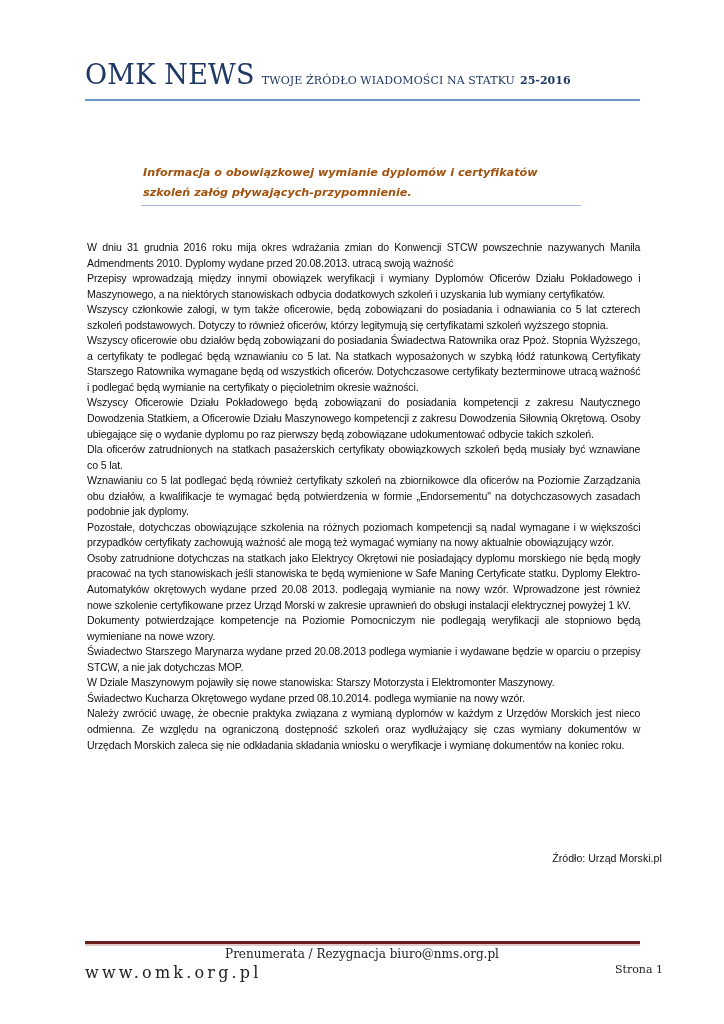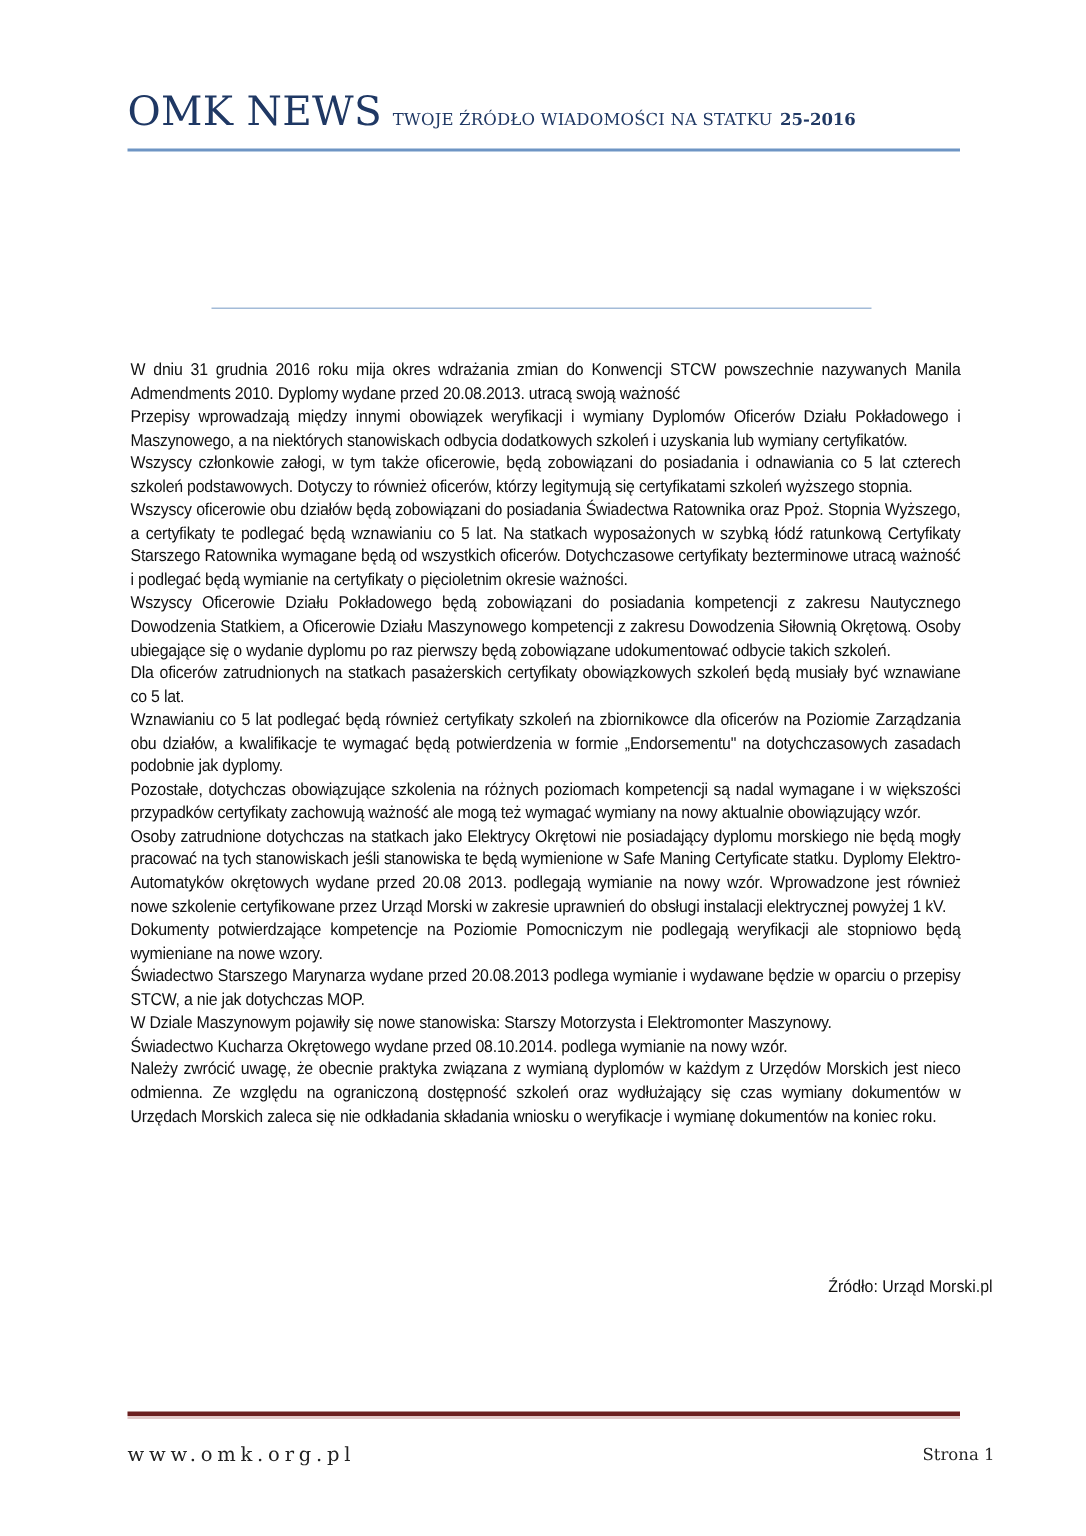--- a/index.html
+++ b/index.html
@@ -23,38 +23,39 @@
     color: #111; text-align: justify; letter-spacing: -0.15px; transform: scaleX(0.93); transform-origin: left top; width: 595px; }
   .body p { margin: 0; }
 
   .source { position: absolute; right: 86px; top: 838px;
     font-family: "Liberation Sans", sans-serif; font-size: 11.4px; color: #111; transform: scaleX(0.93); transform-origin: right top; }
 
   .footer-rule { position: absolute; left: 85px; top: 927px; width: 555px; height: 3px; background: #6b1f1f; }
   .footer-rule2 { position: absolute; left: 85px; top: 930px; width: 555px; height: 2px; background: #e2c9c9; }
   .footer-center { position: absolute; left: 0; width: 724px; top: 933px; text-align: center;
     font-family: "DejaVu Serif", serif; font-size: 12px; color: #222; }
-  .footer-left { position: absolute; left: 85px; top: 949px; font-family: "DejaVu Serif", serif; font-size: 13px;
+  .footer-left { position: absolute; left: 85px; top: 949px; font-family: "DejaVu Serif", serif; font-size: 16px;
     letter-spacing: 3.2px; color: #222; }
   .footer-right { position: absolute; right: 85px; top: 949px; font-family: "DejaVu Serif", serif; font-size: 11px; color: #222; }
 </style>
 </head>
 <body>
 
 <div class="page">
 
   <div class="header">
     <div class="masthead">
       <span class="title">OMK NEWS</span>
       <span class="subtitle">TWOJE ŹRÓDŁO WIADOMOŚCI NA STATKU</span>
       <span class="issue">25-2016</span>
     </div>
     <div class="header-rule"></div>
   </div>
 
+  <div class="article-title">Informacja o obowiązkowej wymianie dyplomów i certyfikatów szkoleń załóg pływających-przypomnienie.</div>
   <div class="title-rule"></div>
 
   <div class="body">
     <p>W dniu 31 grudnia 2016 roku mija okres wdrażania zmian do Konwencji STCW powszechnie nazywanych Manila Admendments 2010. Dyplomy wydane przed 20.08.2013. utracą swoją ważność</p>
     <p>Przepisy wprowadzają  między innymi obowiązek  weryfikacji i wymiany Dyplomów Oficerów Działu Pokładowego i Maszynowego, a  na niektórych stanowiskach odbycia dodatkowych szkoleń i  uzyskania lub wymiany certyfikatów.</p>
     <p>Wszyscy członkowie załogi, w tym także oficerowie, będą zobowiązani do posiadania i odnawiania co 5 lat czterech szkoleń podstawowych. Dotyczy to również oficerów, którzy legitymują się certyfikatami szkoleń wyższego stopnia.</p>
     <p>Wszyscy oficerowie obu działów będą zobowiązani do posiadania Świadectwa Ratownika  oraz Ppoż. Stopnia Wyższego, a certyfikaty te podlegać będą wznawianiu co 5 lat. Na statkach wyposażonych w szybką łódź ratunkową Certyfikaty Starszego Ratownika wymagane będą od wszystkich oficerów. Dotychczasowe certyfikaty bezterminowe utracą ważność i podlegać będą wymianie na certyfikaty o pięcioletnim okresie ważności.</p>
     <p>Wszyscy Oficerowie Działu Pokładowego będą zobowiązani do posiadania kompetencji z zakresu Nautycznego Dowodzenia Statkiem, a Oficerowie Działu Maszynowego kompetencji z zakresu  Dowodzenia Siłownią Okrętową. Osoby ubiegające się o wydanie dyplomu po raz pierwszy będą zobowiązane udokumentować odbycie takich szkoleń.</p>
     <p>Dla oficerów zatrudnionych na statkach pasażerskich certyfikaty  obowiązkowych szkoleń będą musiały być wznawiane co 5 lat.</p>
     <p>Wznawianiu co 5 lat podlegać będą również certyfikaty szkoleń na zbiornikowce dla oficerów  na Poziomie Zarządzania obu działów, a kwalifikacje te wymagać będą potwierdzenia w formie „Endorsementu" na dotychczasowych zasadach podobnie jak dyplomy.</p>
@@ -64,15 +65,16 @@
     <p>Świadectwo Starszego Marynarza wydane przed 20.08.2013 podlega wymianie i  wydawane będzie w oparciu o przepisy STCW, a nie jak dotychczas MOP.</p>
     <p>W Dziale Maszynowym pojawiły się nowe stanowiska: Starszy Motorzysta i Elektromonter Maszynowy.</p>
     <p>Świadectwo Kucharza Okrętowego wydane przed 08.10.2014.  podlega wymianie na nowy wzór.</p>
     <p>Należy zwrócić uwagę, że obecnie praktyka związana z wymianą dyplomów w każdym z Urzędów Morskich jest nieco odmienna. Ze względu na ograniczoną dostępność szkoleń oraz wydłużający się czas wymiany dokumentów w Urzędach Morskich zaleca się nie odkładania  składania wniosku o weryfikacje i wymianę dokumentów  na koniec roku.</p>
   </div>
 
   <div class="source">Źródło: Urząd Morski.pl</div>
 
   <div class="footer-rule"></div>
   <div class="footer-rule2"></div>
+  <div class="footer-center">Prenumerata / Rezygnacja biuro@nms.org.pl</div>
   <div class="footer-left">www.omk.org.pl</div>
   <div class="footer-right">Strona 1</div>
 </div>
 
 </body></html>

